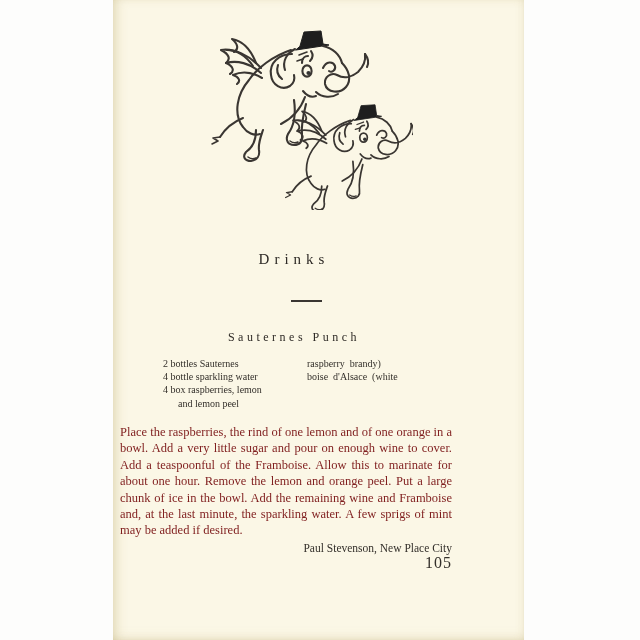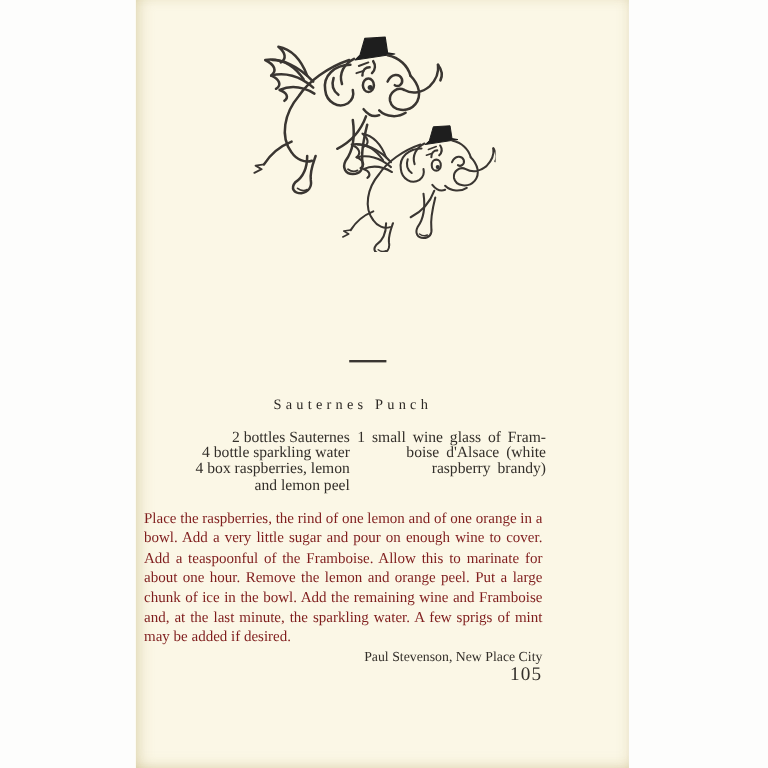--- a/index.html
+++ b/index.html
@@ -20,21 +20,21 @@
     font-size:15px;letter-spacing:5px;color:#2e2a26;
   }
   .divider{
     position:absolute;top:300px;left:170px;width:31px;height:2px;
     background:#3a3632;transform:translateX(8px);
   }
   .recipe-title{
     top:330px;text-align:center;transform:translateX(8px);
     font-size:12px;letter-spacing:3.5px;color:#2e2a26;
   }
-  .ingredients{top:357px;display:flex;font-size:13px;line-height:13.2px;text-align:right;}
+  .ingredients{top:357px;display:flex;font-size:10px;line-height:13.2px;}
   .ing-left{margin-left:43px;}
   .ing-right{position:absolute;left:173px;width:162px;word-spacing:2.5px;}
   .ing-line{white-space:nowrap;}
   .ing-indent1{padding-left:15px;}
   .ing-indent2{padding-left:14px;}
   .instructions{
     top:424px;margin:0;text-align:justify;
     font-size:12.5px;line-height:16.4px;color:#7f1d1d;
   }
   .attribution{top:542px;text-align:right;font-size:11.5px;}
@@ -89,36 +89,36 @@
 
           <path d="M95,70 C97,84 95,96 89,104 C86,110 89,115 95,115 C101,115 104,111 103,105 C102,97 104,86 107,74"></path>
           <path d="M57,100 C57,110 53,118 47,122 C43,127 46,131 52,131 C58,130 61,126 60,120 C59,113 62,106 64,100"></path>
           <path d="M91,111 Q95,114 99,112 M49,127 Q53,130 57,128" stroke-width="1.5"></path>
         </g>
       </defs>
       <use href="#eleph" transform="translate(14,2)"></use>
       <use href="#eleph" transform="translate(90,76) scale(0.82)"></use>
     </svg>
 
+    <div class="text-col section-title" style="position:absolute;">Drinks</div>
 
     <div class="divider"></div>
 
     <div class="text-col recipe-title" style="position:absolute;">Sauternes Punch</div>
 
     <div class="text-col ingredients" style="position:absolute;">
       <div class="ing-left">
         <div class="ing-line">2 bottles Sauternes</div>
         <div class="ing-line">4 bottle sparkling water</div>
         <div class="ing-line">4 box raspberries, lemon</div>
         <div class="ing-line ing-indent1">and lemon peel</div>
       </div>
       <div class="ing-right">
-        <div class="ing-line">1 small wine glass of Fram-</div>
+        <div class="ing-line ing-indent2">raspberry brandy)</div>
         <div class="ing-line ing-indent2">boise d'Alsace (white</div>
-        <div class="ing-line ing-indent2">raspberry brandy)</div>
       </div>
     </div>
 
     <p class="text-col instructions" style="position:absolute;">Place the raspberries, the rind of one lemon and of one orange in a bowl. Add a very little sugar and pour on enough wine to cover. Add a teaspoonful of the Framboise. Allow this to marinate for about one hour. Remove the lemon and orange peel. Put a large chunk of ice in the bowl. Add the remaining wine and Framboise and, at the last minute, the sparkling water. A few sprigs of mint may be added if desired.</p>
 
     <div class="text-col attribution" style="position:absolute;">Paul Stevenson, New Place City</div>
 
     <div class="text-col page-number" style="position:absolute;">105</div>
 
   </div>

